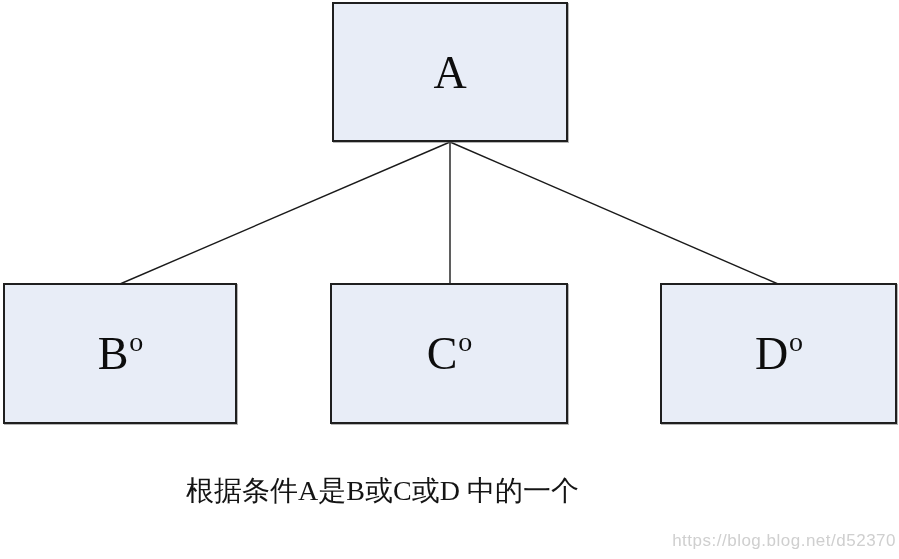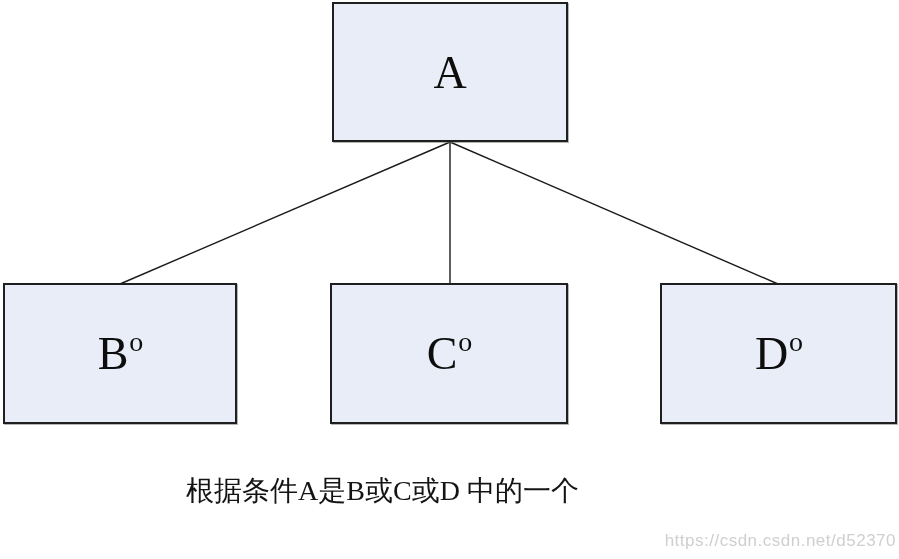--- a/index.html
+++ b/index.html
@@ -97,15 +97,15 @@
 
   <div class="node node-d">
     <span>D</span>
       <sup>o</sup>
   </div>
 
   <div class="caption">
     <div>根据条件A是B或C或D 中的一个</div>
   </div>
 
-  <div class="watermark">https://csdn.csdn.net/d52370</div>
+  <div class="watermark">https://blog.blog.net/d52370</div>
 
 </div>
 
 </body></html>

